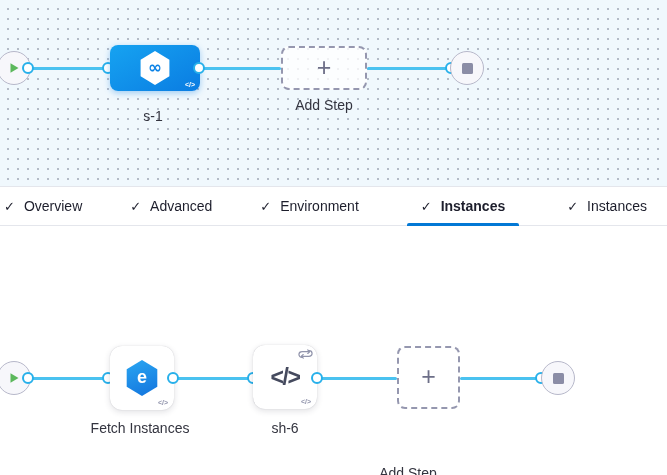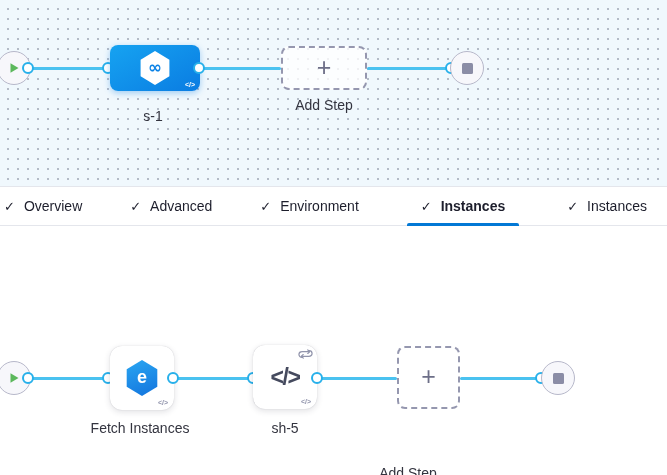--- a/index.html
+++ b/index.html
@@ -191,17 +191,17 @@
       <span class="plus-glyph">+</span>
     </div>
 
     <div class="ring" style="left:535px; top:146px;"></div>
 
     <div class="terminal-node" style="left:541px; top:135px;">
       <div class="stop-square"></div>
     </div>
 
     <div class="node-label" style="left:140px; top:194px;">Fetch Instances</div>
-    <div class="node-label" style="left:285px; top:194px;">sh-5</div>
+    <div class="node-label" style="left:285px; top:194px;">sh-6</div>
     <div class="node-label" style="left:408px; top:192px;margin-top:47px;">Add Step</div>
   </div>
 
 </div>
 
 </body></html>

